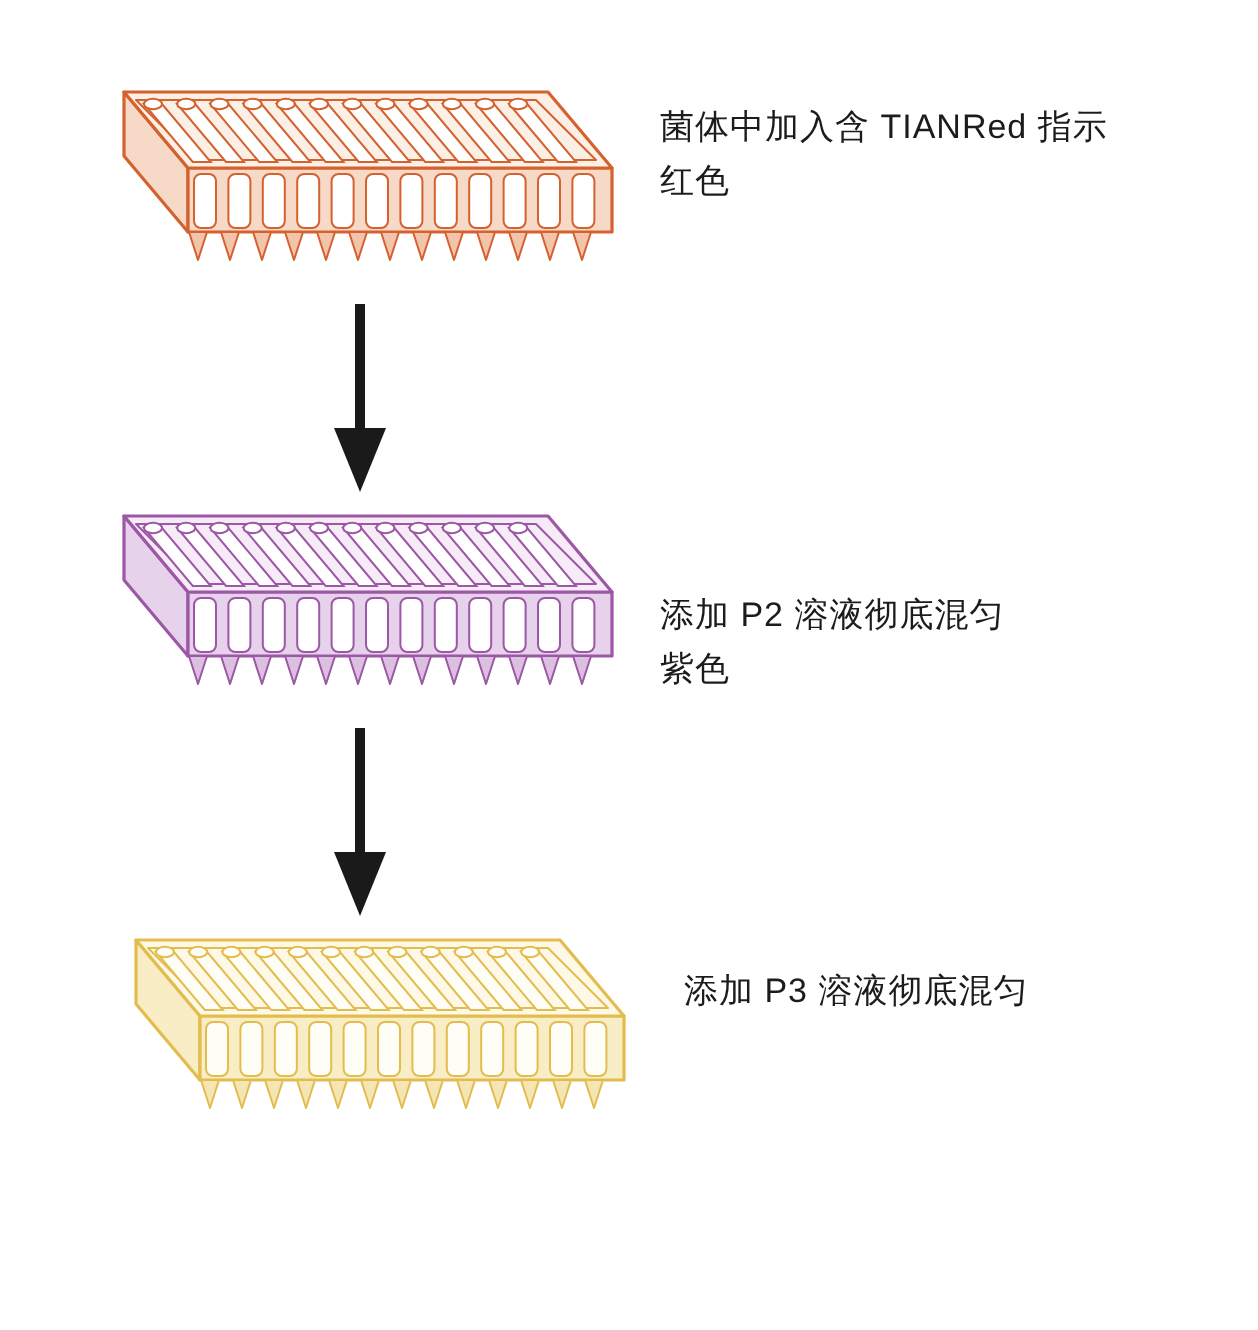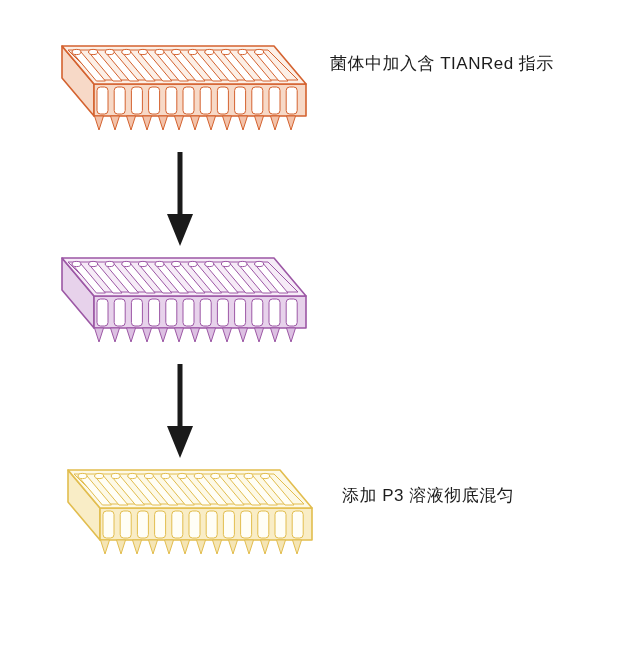--- a/index.html
+++ b/index.html
@@ -92,20 +92,21 @@
         <path d="M 164.5 76 L 173.5 76 L 169 90 Z" fill="#f3c3ab" stroke="#d4622f" stroke-width="1" stroke-linejoin="round"></path>
         <path d="M 180.5 76 L 189.5 76 L 185 90 Z" fill="#f3c3ab" stroke="#d4622f" stroke-width="1" stroke-linejoin="round"></path>
         <path d="M 196.5 76 L 205.5 76 L 201 90 Z" fill="#f3c3ab" stroke="#d4622f" stroke-width="1" stroke-linejoin="round"></path>
         <path d="M 212.5 76 L 221.5 76 L 217 90 Z" fill="#f3c3ab" stroke="#d4622f" stroke-width="1" stroke-linejoin="round"></path>
         <path d="M 228.5 76 L 237.5 76 L 233 90 Z" fill="#f3c3ab" stroke="#d4622f" stroke-width="1" stroke-linejoin="round"></path>
         <path d="M 244.5 76 L 253.5 76 L 249 90 Z" fill="#f3c3ab" stroke="#d4622f" stroke-width="1" stroke-linejoin="round"></path>
       </svg>
   </div>
   <div class="text-block" id="text-0">
     <p>菌体中加入含 TIANRed 指示</p>
+    <p>红色</p>
   </div>
 
   <div class="arrow" id="arrow-0">
     <svg width="40" height="100" viewBox="0 0 40 100">
         <rect x="17.5" y="2" width="5" height="66" fill="#1a1a1a"></rect>
         <polygon points="7,64 33,64 20,96" fill="#1a1a1a"></polygon>
       </svg>
   </div>
 
   <div class="plate" id="plate-1">
@@ -158,20 +159,24 @@
         <path d="M 132.5 76 L 141.5 76 L 137 90 Z" fill="#dcc0e2" stroke="#9c57a5" stroke-width="1" stroke-linejoin="round"></path>
         <path d="M 148.5 76 L 157.5 76 L 153 90 Z" fill="#dcc0e2" stroke="#9c57a5" stroke-width="1" stroke-linejoin="round"></path>
         <path d="M 164.5 76 L 173.5 76 L 169 90 Z" fill="#dcc0e2" stroke="#9c57a5" stroke-width="1" stroke-linejoin="round"></path>
         <path d="M 180.5 76 L 189.5 76 L 185 90 Z" fill="#dcc0e2" stroke="#9c57a5" stroke-width="1" stroke-linejoin="round"></path>
         <path d="M 196.5 76 L 205.5 76 L 201 90 Z" fill="#dcc0e2" stroke="#9c57a5" stroke-width="1" stroke-linejoin="round"></path>
         <path d="M 212.5 76 L 221.5 76 L 217 90 Z" fill="#dcc0e2" stroke="#9c57a5" stroke-width="1" stroke-linejoin="round"></path>
         <path d="M 228.5 76 L 237.5 76 L 233 90 Z" fill="#dcc0e2" stroke="#9c57a5" stroke-width="1" stroke-linejoin="round"></path>
         <path d="M 244.5 76 L 253.5 76 L 249 90 Z" fill="#dcc0e2" stroke="#9c57a5" stroke-width="1" stroke-linejoin="round"></path>
       </svg>
   </div>
+  <div class="text-block" id="text-1">
+    <p>添加 P2 溶液彻底混匀</p>
+    <p>紫色</p>
+  </div>
 
   <div class="arrow" id="arrow-1">
     <svg width="40" height="100" viewBox="0 0 40 100">
         <rect x="17.5" y="2" width="5" height="66" fill="#1a1a1a"></rect>
         <polygon points="7,64 33,64 20,96" fill="#1a1a1a"></polygon>
       </svg>
   </div>
 
   <div class="plate" id="plate-2">
     <svg width="268" height="95" viewBox="0 0 268 95">

